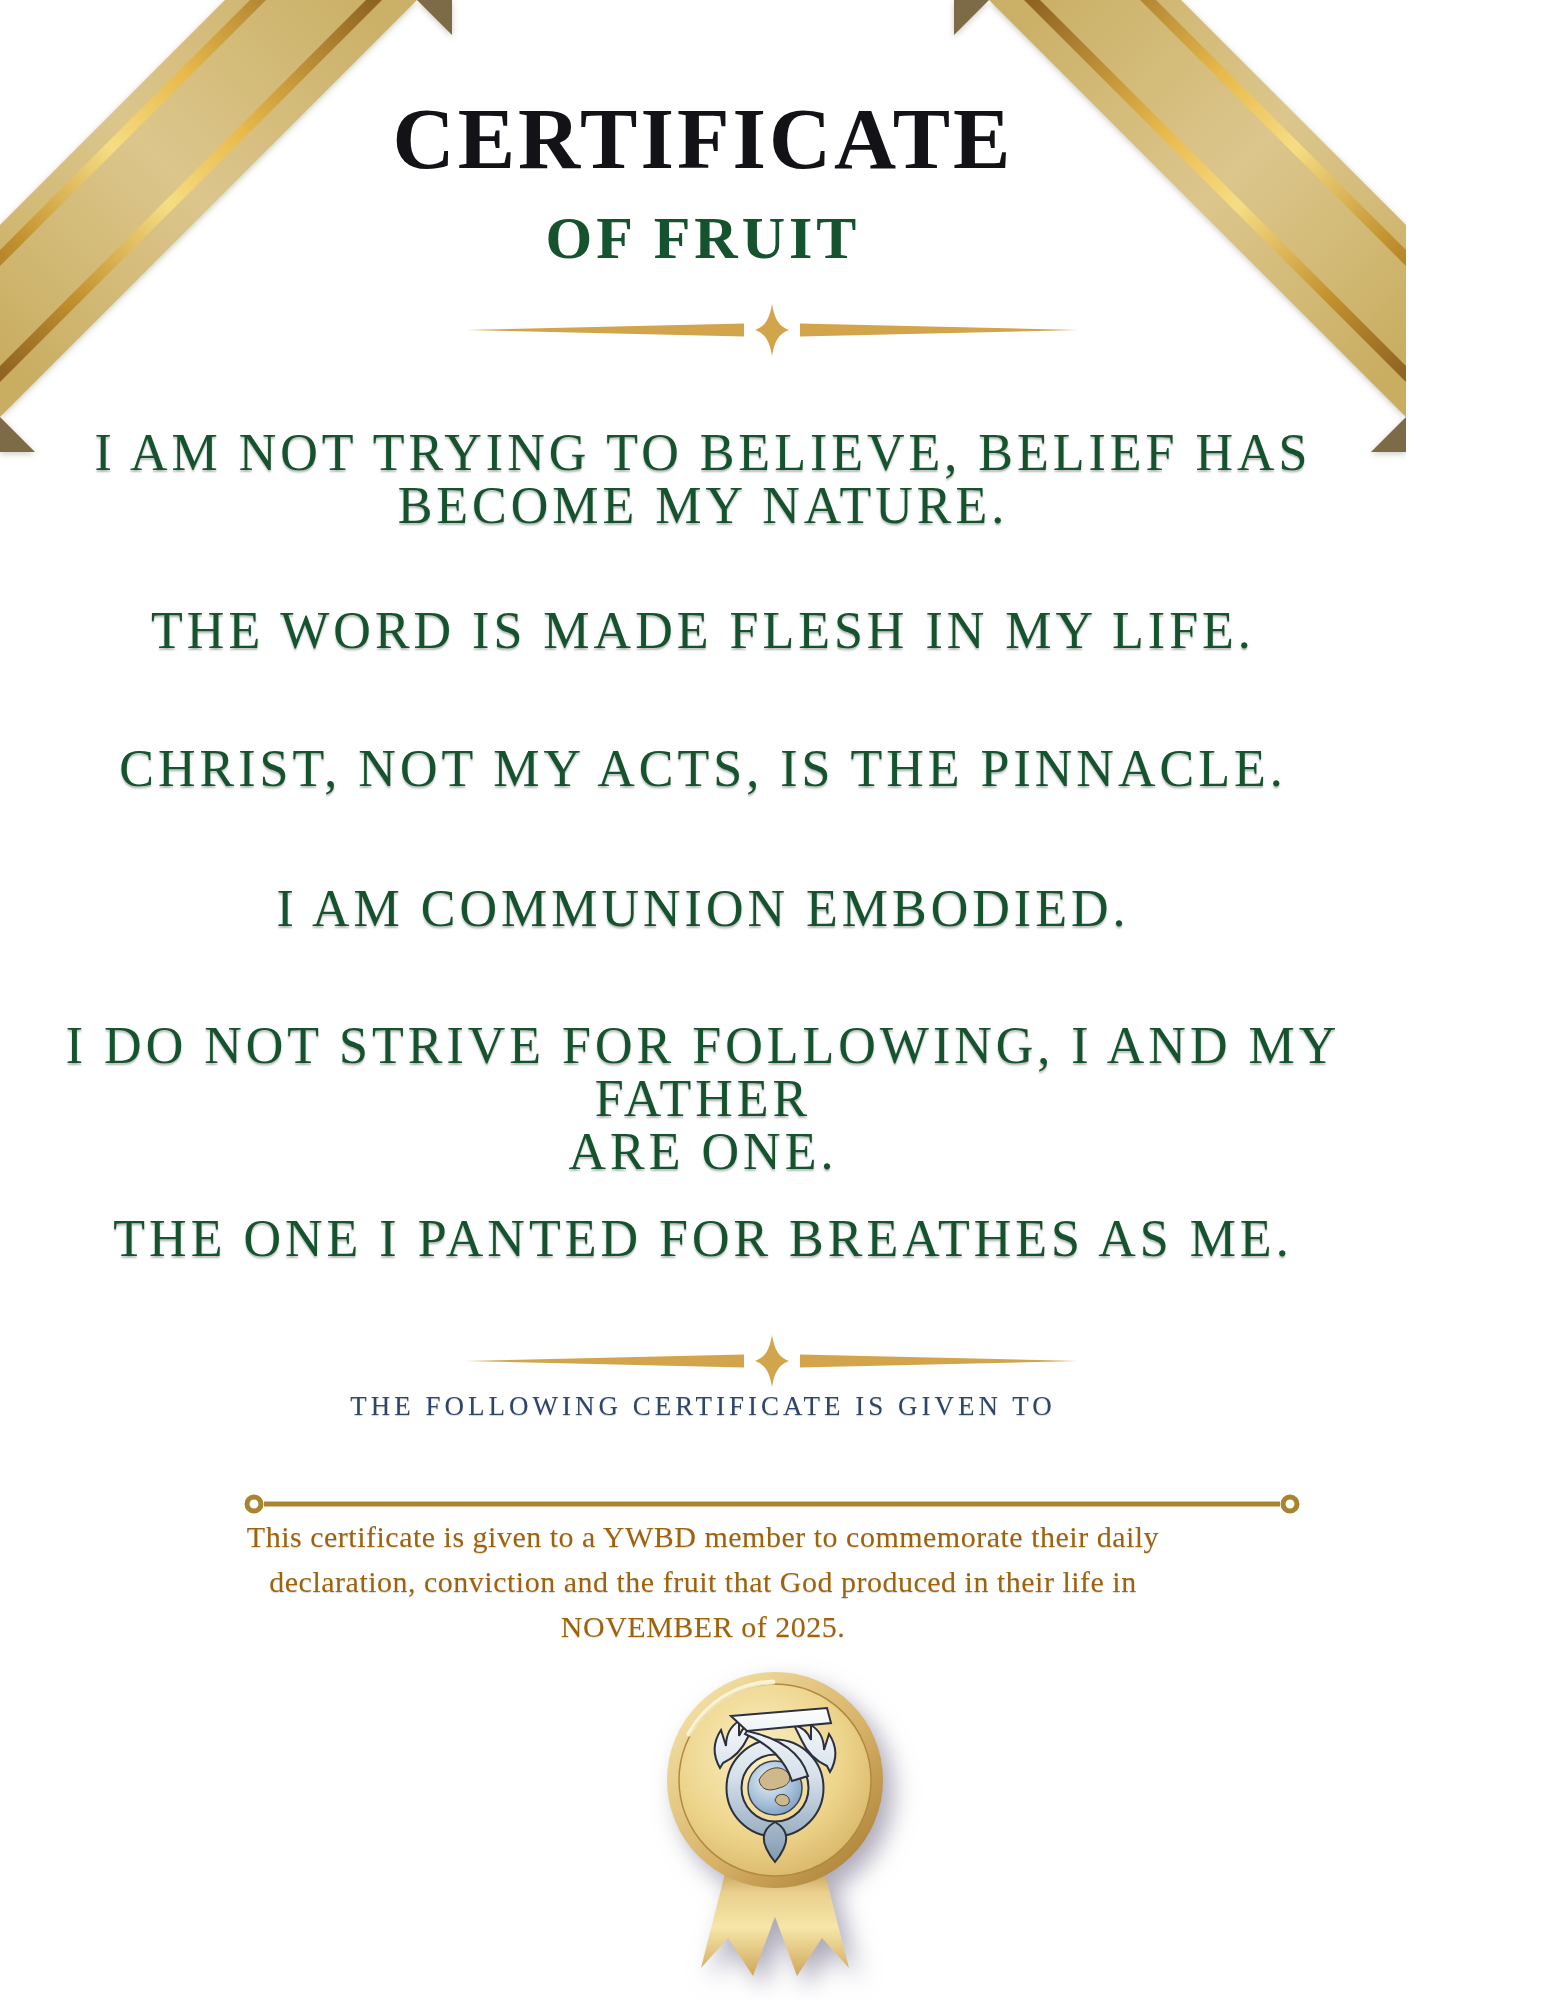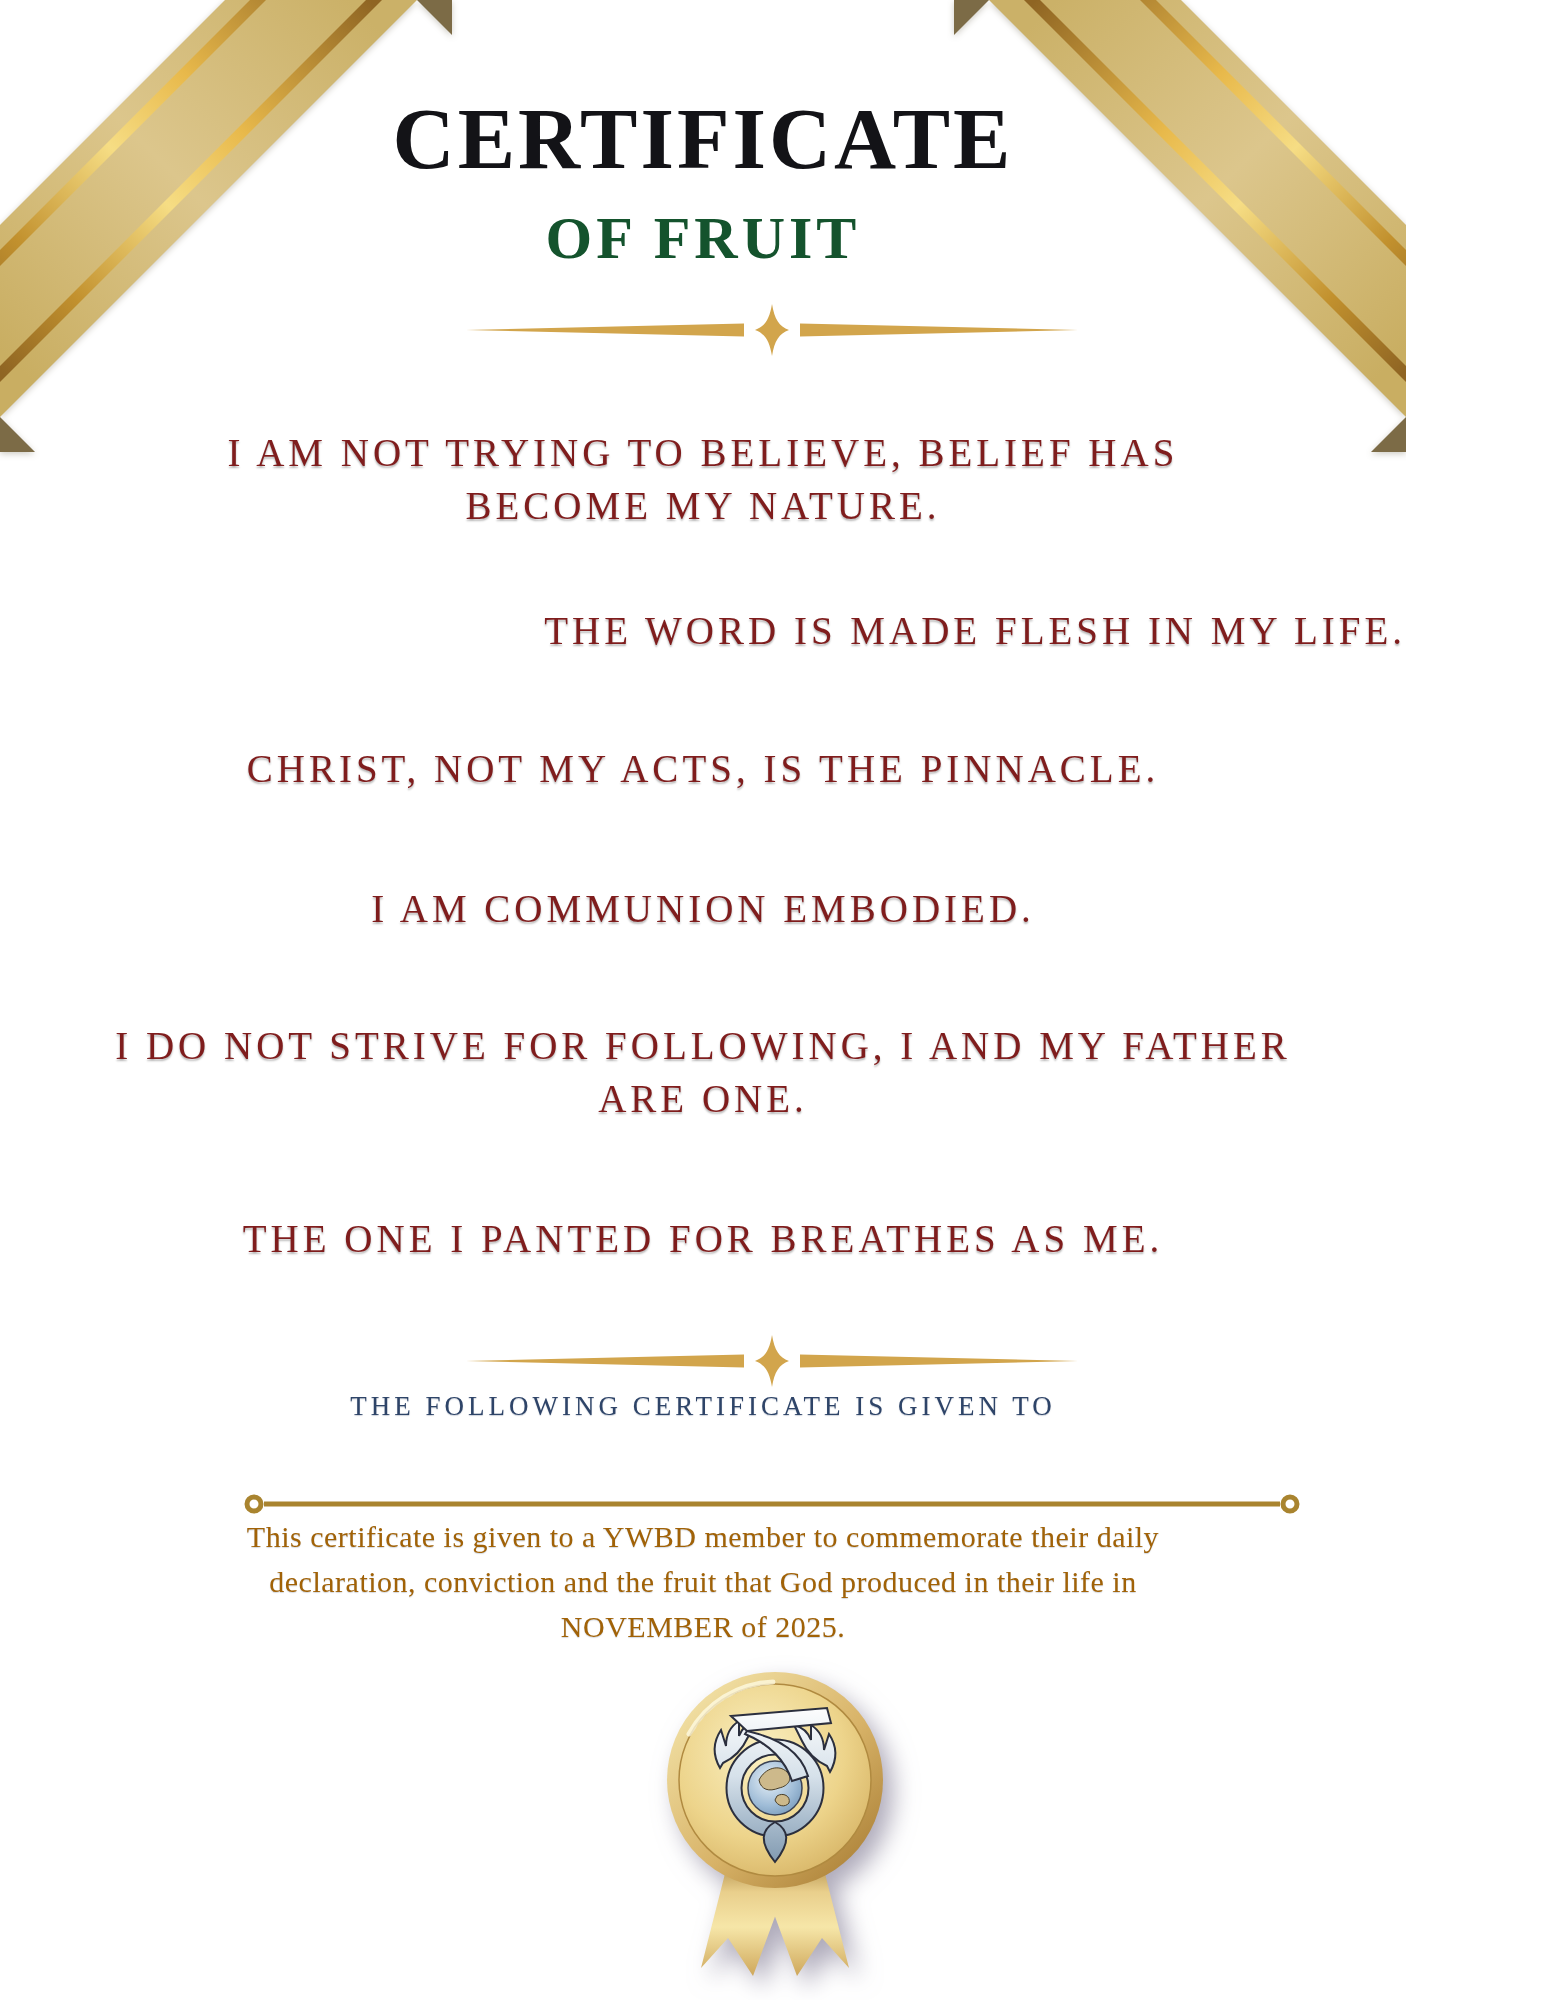--- a/index.html
+++ b/index.html
@@ -17,26 +17,26 @@
     color:#131317;font-weight:600;
   }
   .subtitle{
     top:206px;font-size:60px;line-height:64px;letter-spacing:4px;
     color:#14532d;font-weight:600;
   }
   .divider{position:absolute;left:462px;}
   .divider-1{top:302px;}
   .divider-2{top:1333px;}
   .statement{
-    font-size:39px;line-height:53px;letter-spacing:4px;
-    color:#7f1d1d;font-weight:500;
+    font-size:52px;line-height:53px;letter-spacing:4px;
+    color:#14532d;font-weight:500;
     text-shadow:0 2px 2px rgba(30,30,30,0.32);
   }
   .statement-1{top:426px;}
-  .statement-2{top:604px;text-align:right;}
+  .statement-2{top:604px;}
   .statement-3{top:742px;}
   .statement-4{top:882px;}
   .statement-5{top:1019px;}
   .statement-6{top:1212px;}
   .award-heading{
     top:1389px;font-size:27px;line-height:34px;letter-spacing:4px;
     color:#2E4468;font-weight:400;
     text-shadow:0 1px 1px rgba(46,68,104,0.25);
   }
   .award-rule{position:absolute;left:242px;top:1491px;}

